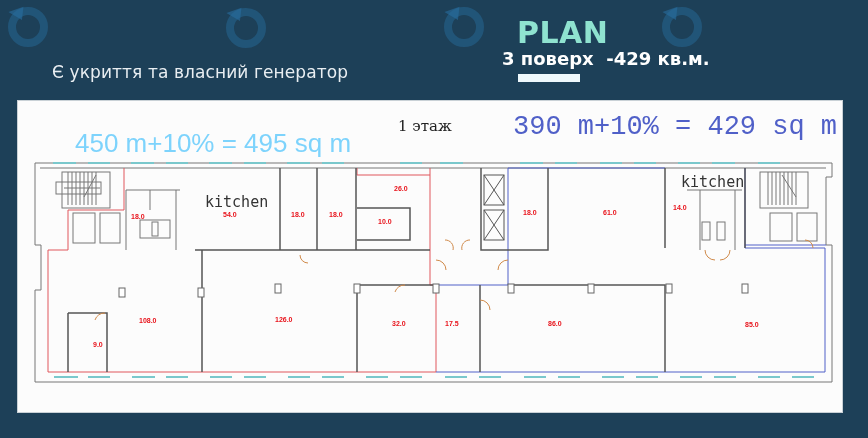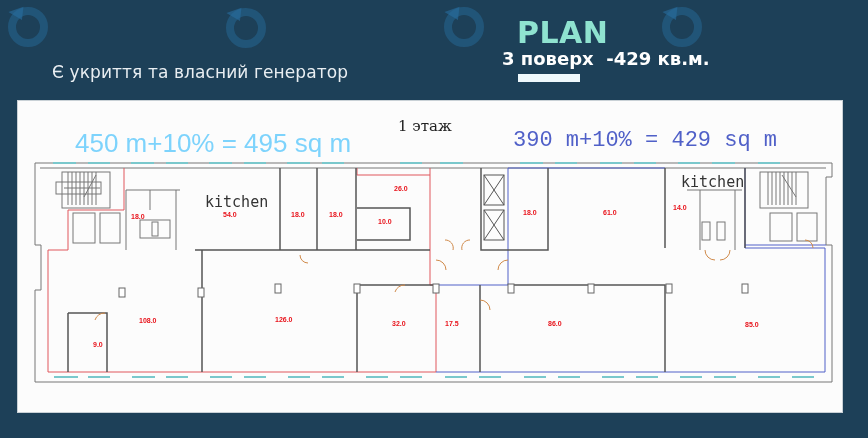--- a/index.html
+++ b/index.html
@@ -6,21 +6,21 @@
   body{width:868px;height:438px;background:#1d4058;position:relative;overflow:hidden;font-family:"DejaVu Sans",sans-serif;}
   .wm{position:absolute;width:40px;height:40px;border-radius:50%;border:8px solid rgba(40,110,160,0.45);box-sizing:border-box;}
   .wm::after{content:"";position:absolute;left:-6px;top:-6px;width:0;height:0;border-left:10px solid transparent;border-right:6px solid transparent;border-top:12px solid rgba(40,110,160,0.6);transform:rotate(-20deg);}
   .subtitle{position:absolute;left:17px;top:62px;color:#e9eef2;font-size:17px;font-family:"DejaVu Sans",sans-serif;letter-spacing:0.1px;margin-left:35px;}
   .plan-title{position:absolute;left:517px;top:15px;color:#8fe3d0;font-size:30px;font-weight:bold;font-family:"DejaVu Sans",sans-serif;letter-spacing:0.5px;}
   .plan-sub{position:absolute;left:502px;top:48px;color:#ffffff;font-size:18px;font-weight:bold;font-family:"DejaVu Sans",sans-serif;white-space:pre;}
   .plan-underline{position:absolute;left:518px;top:74px;width:62px;height:8px;background:#eef8fc;}
   .sheet{position:absolute;left:17px;top:100px;width:826px;height:313px;background:#fcfcfc;border:1px solid #c9d1d6;box-sizing:border-box;}
   .floor-label{position:absolute;left:398px;top:117px;font-family:"DejaVu Serif",serif;font-size:15px;color:#222;}
   .area-left{position:absolute;left:75px;top:128px;font-family:Liberation Sans, sans-serif;font-size:26px;color:#7dd3fc;white-space:pre;}
-  .area-right{position:absolute;left:513px;top:128px;font-family:"Liberation Mono",monospace;font-size:22px;color:#5060c8;white-space:pre;}
+  .area-right{position:absolute;left:513px;top:112px;font-family:"Liberation Mono",monospace;font-size:27px;color:#5060c8;white-space:pre;}
   svg.plan{position:absolute;left:0;top:0;}
   .room{position:absolute;font-size:7px;font-weight:bold;color:#e8121a;font-family:"Liberation Sans",sans-serif;}
   .kitchen{position:absolute;font-family:"DejaVu Sans Mono",monospace;font-size:15px;color:#333;}
 </style>
 </head>
 <body>
 
 <div class="wm" style="left:8px;top:7px;"></div>
 <div class="wm" style="left:226px;top:8px;"></div>
 <div class="wm" style="left:444px;top:7px;"></div>

